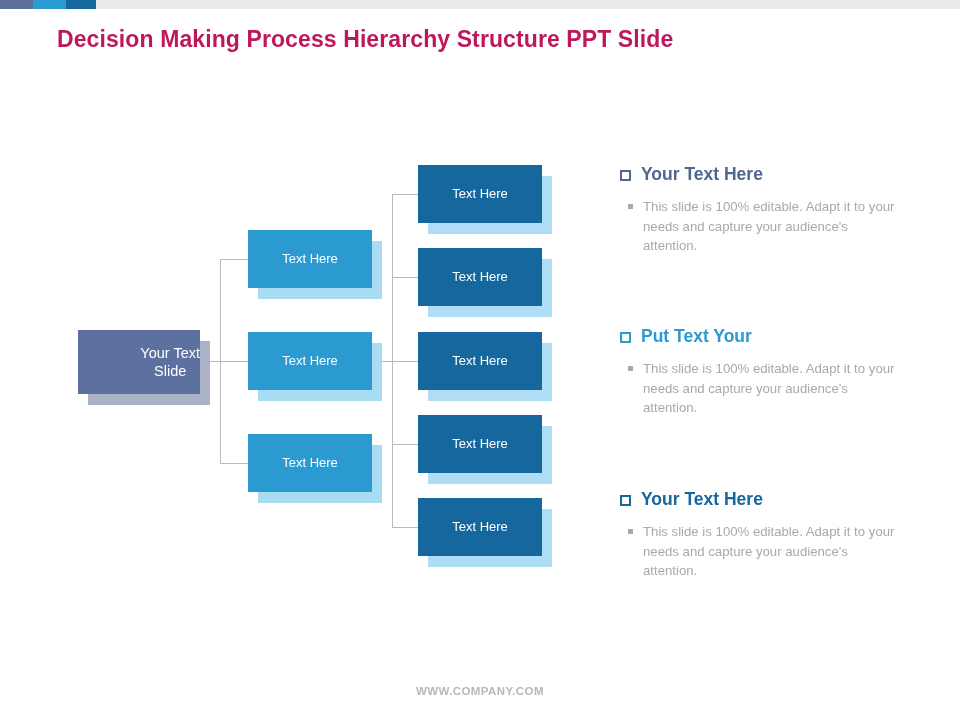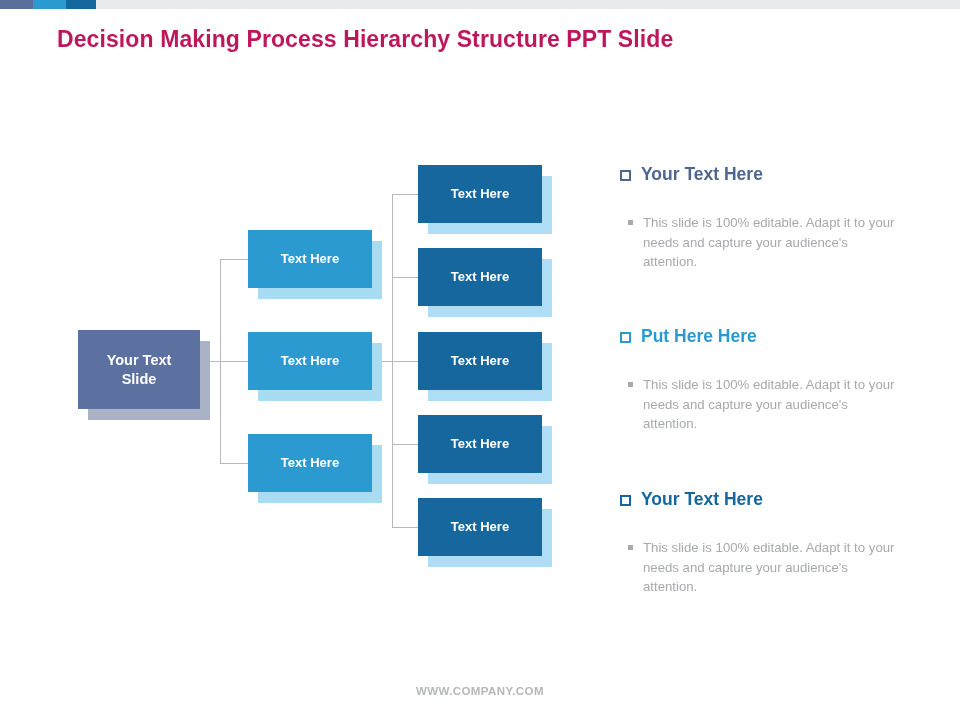--- a/index.html
+++ b/index.html
@@ -71,28 +71,28 @@
     top: 0;
     width: 124px;
     height: 58px;
     display: flex;
     align-items: center;
     justify-content: center;
   }
   .node .label {
     color: #ffffff;
     font-size: 13px;
-    font-weight: bold;
+    font-weight: normal;
     text-align: center;
     line-height: 1.25;
   }
 
   
   .node.root .shadow,
-  .node.root .plate { width: 122px; height: 79px; }
+  .node.root .plate { width: 122px; height: 64px; justify-content: flex-end; }
   .node.root .label { font-size: 14.5px; }
 
   
   .fam-root .plate  { background: #5c719f; }
   .fam-root .shadow { background: #aab2c6; }
   .fam-mid .plate   { background: #2a9ad0; }
   .fam-mid .shadow  { background: #a8dcf2; }
   .fam-right .plate  { background: #15679e; }
   .fam-right .shadow { background: #aeddf5; }
 
@@ -122,21 +122,21 @@
     flex: 0 0 auto;
     position: relative;
     top: 1px;
   }
   .head-a { color: #4f678f; }
   .head-b { color: #2a9ad0; }
   .head-c { color: #15679e; }
 
   .block .body {
     display: flex;
-    margin-top: 28px;
+    margin-top: 12px;
     margin-left: 8px;
   }
   .body .dot {
     width: 5px;
     height: 5px;
     background: #a7a9ac;
     flex: 0 0 auto;
     margin-top: 7px;
     margin-right: 10px;
   }
@@ -259,21 +259,21 @@
     </div>
     <div class="body">
       <span class="dot"></span>
       <span class="txt">This slide is 100% editable. Adapt it to your needs and capture your audience's attention.</span>
     </div>
   </div>
 
   <div class="block" style="top:310px;">
     <div class="head head-b">
       <span class="sq"></span>
-      <span>Put Here Here</span>
+      <span>Put Text Your</span>
     </div>
     <div class="body">
       <span class="dot"></span>
       <span class="txt">This slide is 100% editable. Adapt it to your needs and capture your audience's attention.</span>
     </div>
   </div>
 
   <div class="block" style="top:473px;">
     <div class="head head-c">
       <span class="sq"></span>

